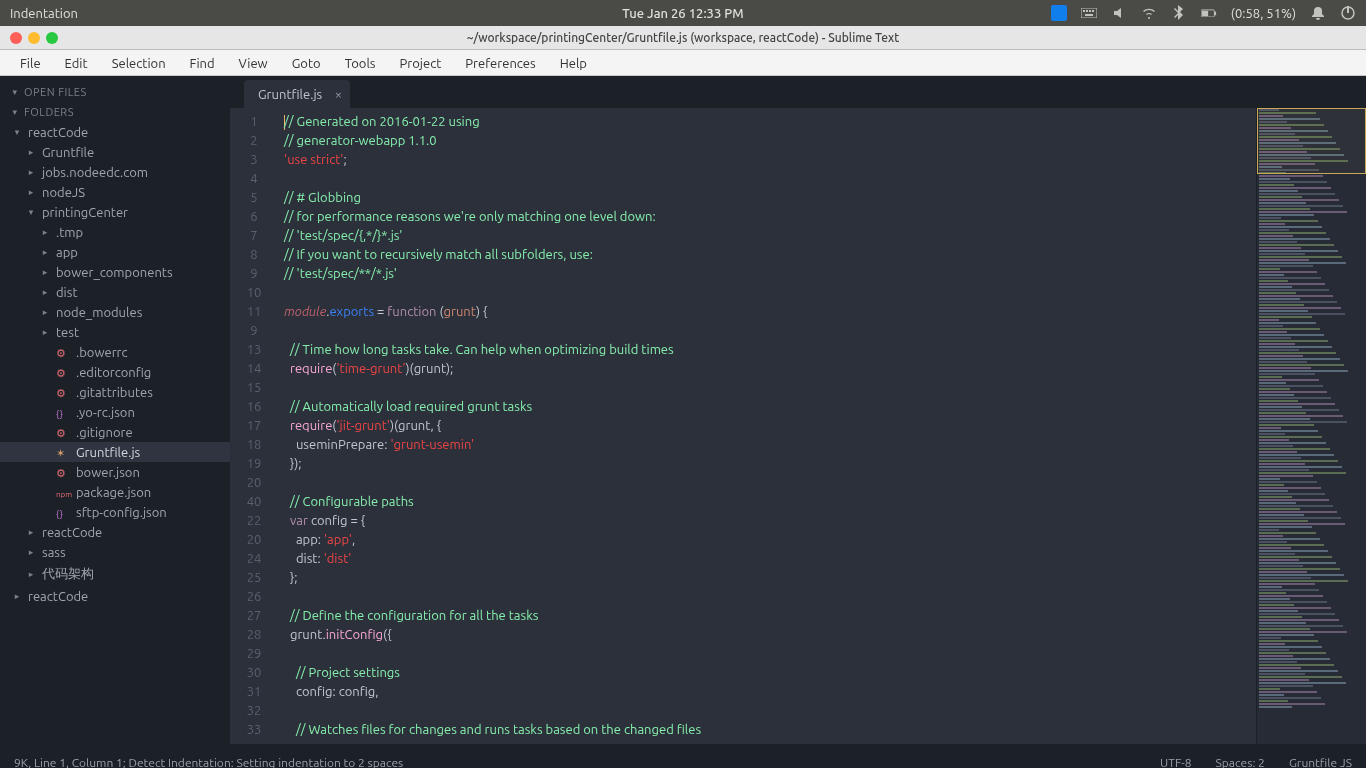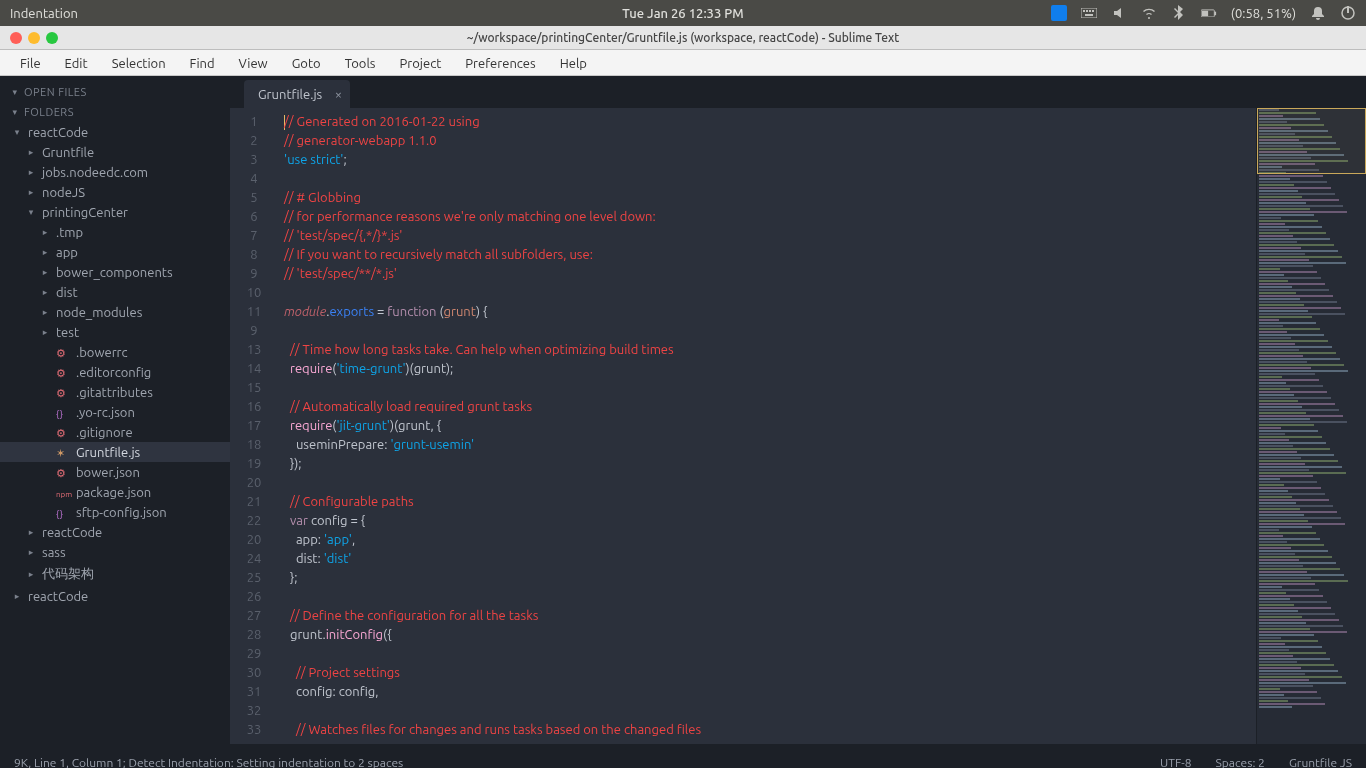--- a/index.html
+++ b/index.html
@@ -40,22 +40,22 @@
 .tab { background: #2b303b; color: #c0c5ce; padding: 7px 28px 7px 14px; font-size: 13px; border-radius: 4px 4px 0 0; display: flex; align-items: center; gap: 10px; position: relative; }
 .tab .close { position: absolute; right: 8px; font-size: 13px; color: #8a909c; }
 
 .code-wrap { flex: 1; display: flex; min-height: 0; }
 .gutter { width: 48px; background: #2b303b; color: #5a606c; font: 13px/19px "Consolas","Menlo",monospace; text-align: center; padding-top: 4px; }
 .gutter div { height: 19px; }
 .code { flex: 1; font: 13px/19px "Consolas","Menlo",monospace; color: #c0c5ce; padding: 4px 0 0 6px; white-space: pre; overflow: hidden; }
 .code div { height: 19px; }
 .cursor { border-left: 1px solid #e5b567; display:inline-block; height: 15px; vertical-align: middle; margin-right:-1px; }
 
-.c-cm { color: #ef4444; text-align: right; } 
-.c-str { color: #0ea5e9; } 
+.c-cm { color: #86efac; text-align: right; } 
+.c-str { color: #ef4444; } 
 .c-kw { color: #b48ead; }  
 .c-fn { color: #f9a8d4; }  
 .c-var { color: #3b82f6; }
 .c-op { color: #c0c5ce; }
 .c-num { color: #d08770; }
 .c-red { color: #bf616a; font-style: italic; }
 
 .minimap { width: 110px; background: #262b35; border-left: 1px solid #1c2027; position: relative; }
 .minimap .vp { position: absolute; top: 0; left: 0; right: 0; height: 66px; border: 1px solid #c9a85a; background: rgba(201,168,90,.05); }
 .mm-line { height: 2px; margin: 1px 2px; background: #4a5160; }
@@ -285,21 +285,21 @@
           <div>11</div>
           <div>9</div>
           <div>13</div>
           <div>14</div>
           <div>15</div>
           <div>16</div>
           <div>17</div>
           <div>18</div>
           <div>19</div>
           <div>20</div>
-          <div>21</div>
+          <div>40</div>
           <div>22</div>
           <div>20</div>
           <div>24</div>
           <div>25</div>
           <div>26</div>
           <div>27</div>
           <div>28</div>
           <div>29</div>
           <div>30</div>
           <div>31</div>

